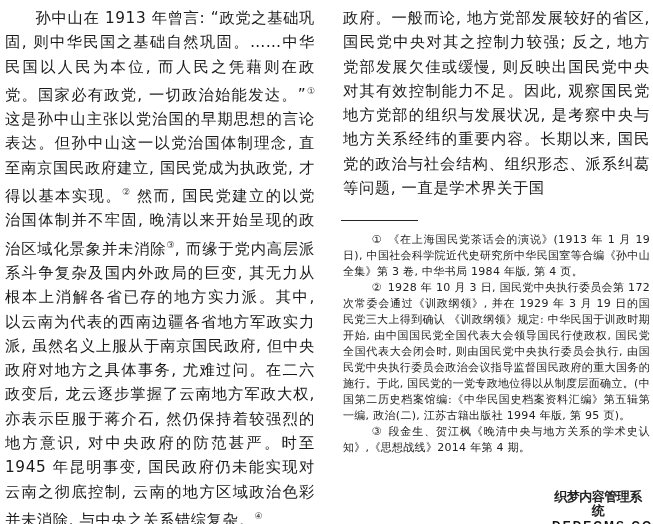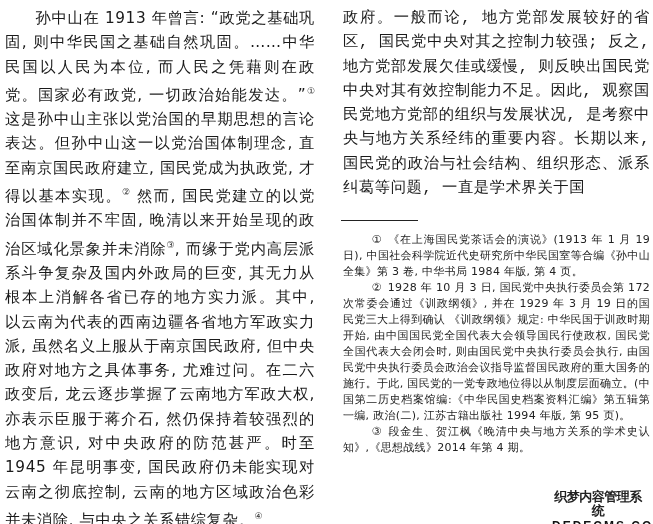--- a/index.html
+++ b/index.html
@@ -3,21 +3,21 @@
 <meta charset="utf-8">
 <style>
   html, body { margin:0; padding:0; }
   body {
     width:653px; height:524px; overflow:hidden; position:relative;
     background:#ffffff; color:#1a1a1a;
     font-family: "DejaVu Sans", "Liberation Sans", sans-serif;
   }
   .col { position:absolute; top:0; }
   .col-left { left:5px; width:310px; }
-  .col-right { left:343px; width:307px;font-family:Liberation Mono, monospace; }
+  .col-right { left:343px; width:307px; }
   .main-p {
     margin:0; font-size:15.3px; line-height:24.3px; letter-spacing:0.6px;
     text-align:justify; text-align-last:left; padding-top:6px;
   }
   .main-p.indent { text-indent:2em; }
   sup.fn { font-size:9px; vertical-align:6px; letter-spacing:0; color:#333; }
   .sep { position:absolute; left:341px; top:220px; width:77px; height:1px; background:#222; }
   .footnotes { position:absolute; left:343px; top:232px; width:307px; }
   .fn-p {
     margin:0; font-size:11px; line-height:16px; letter-spacing:0.3px;

